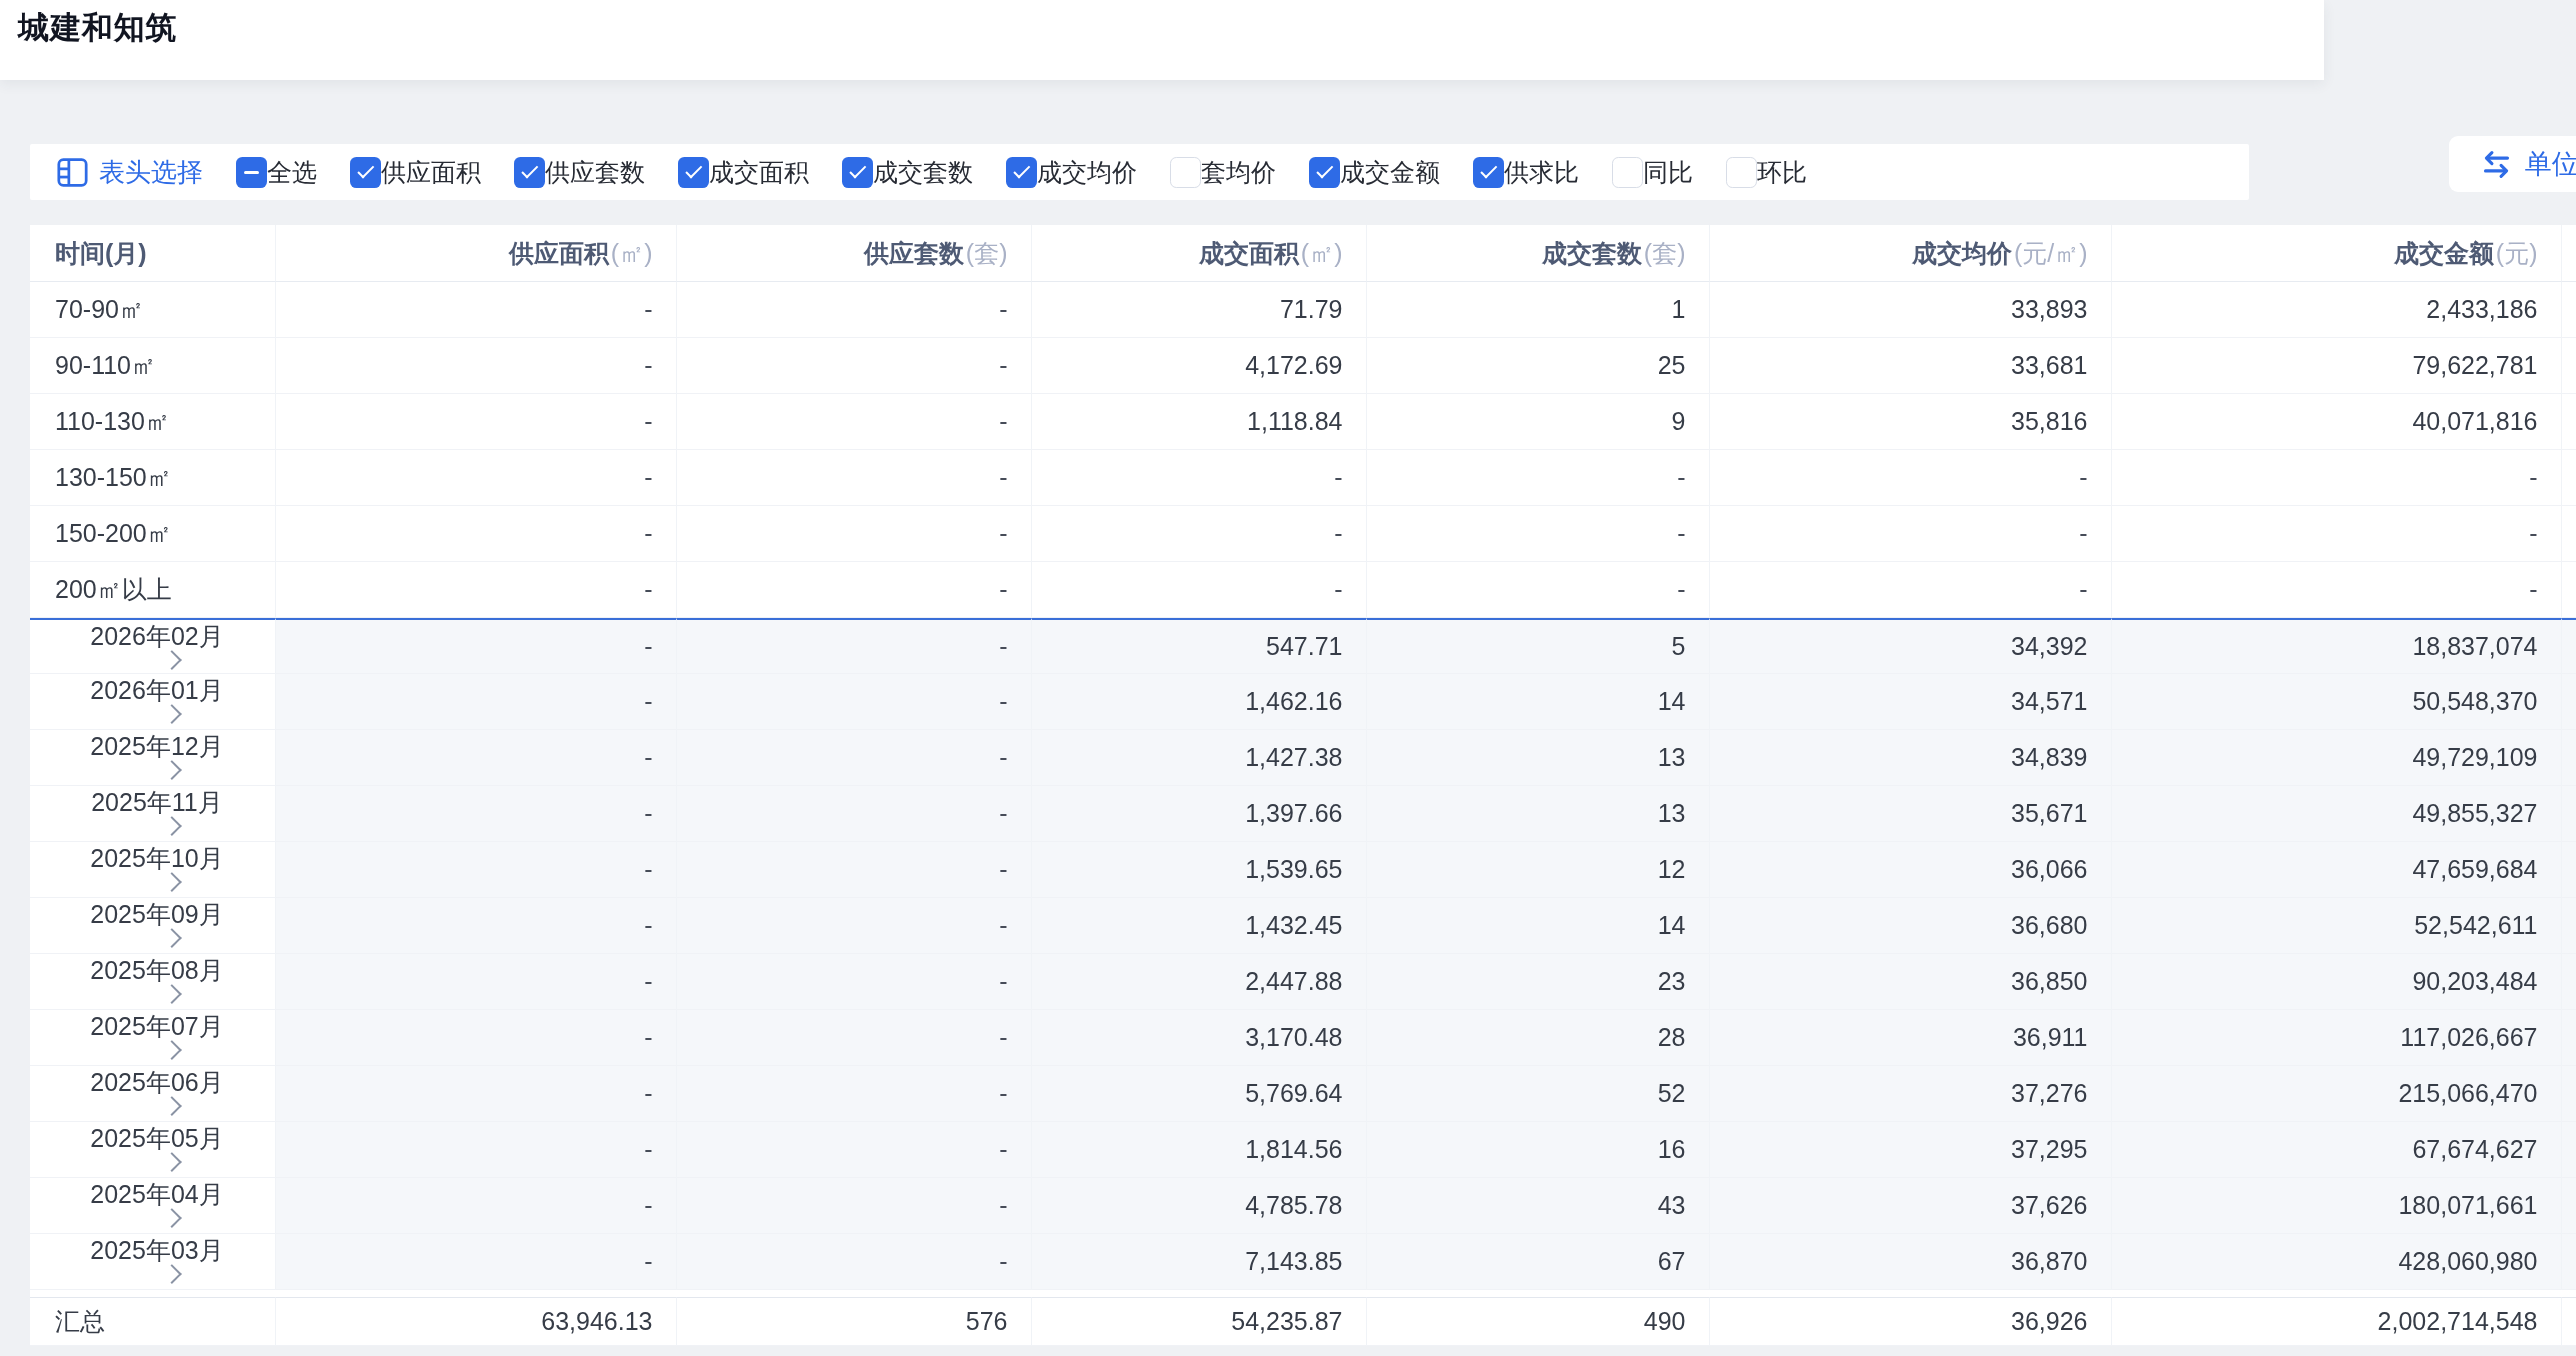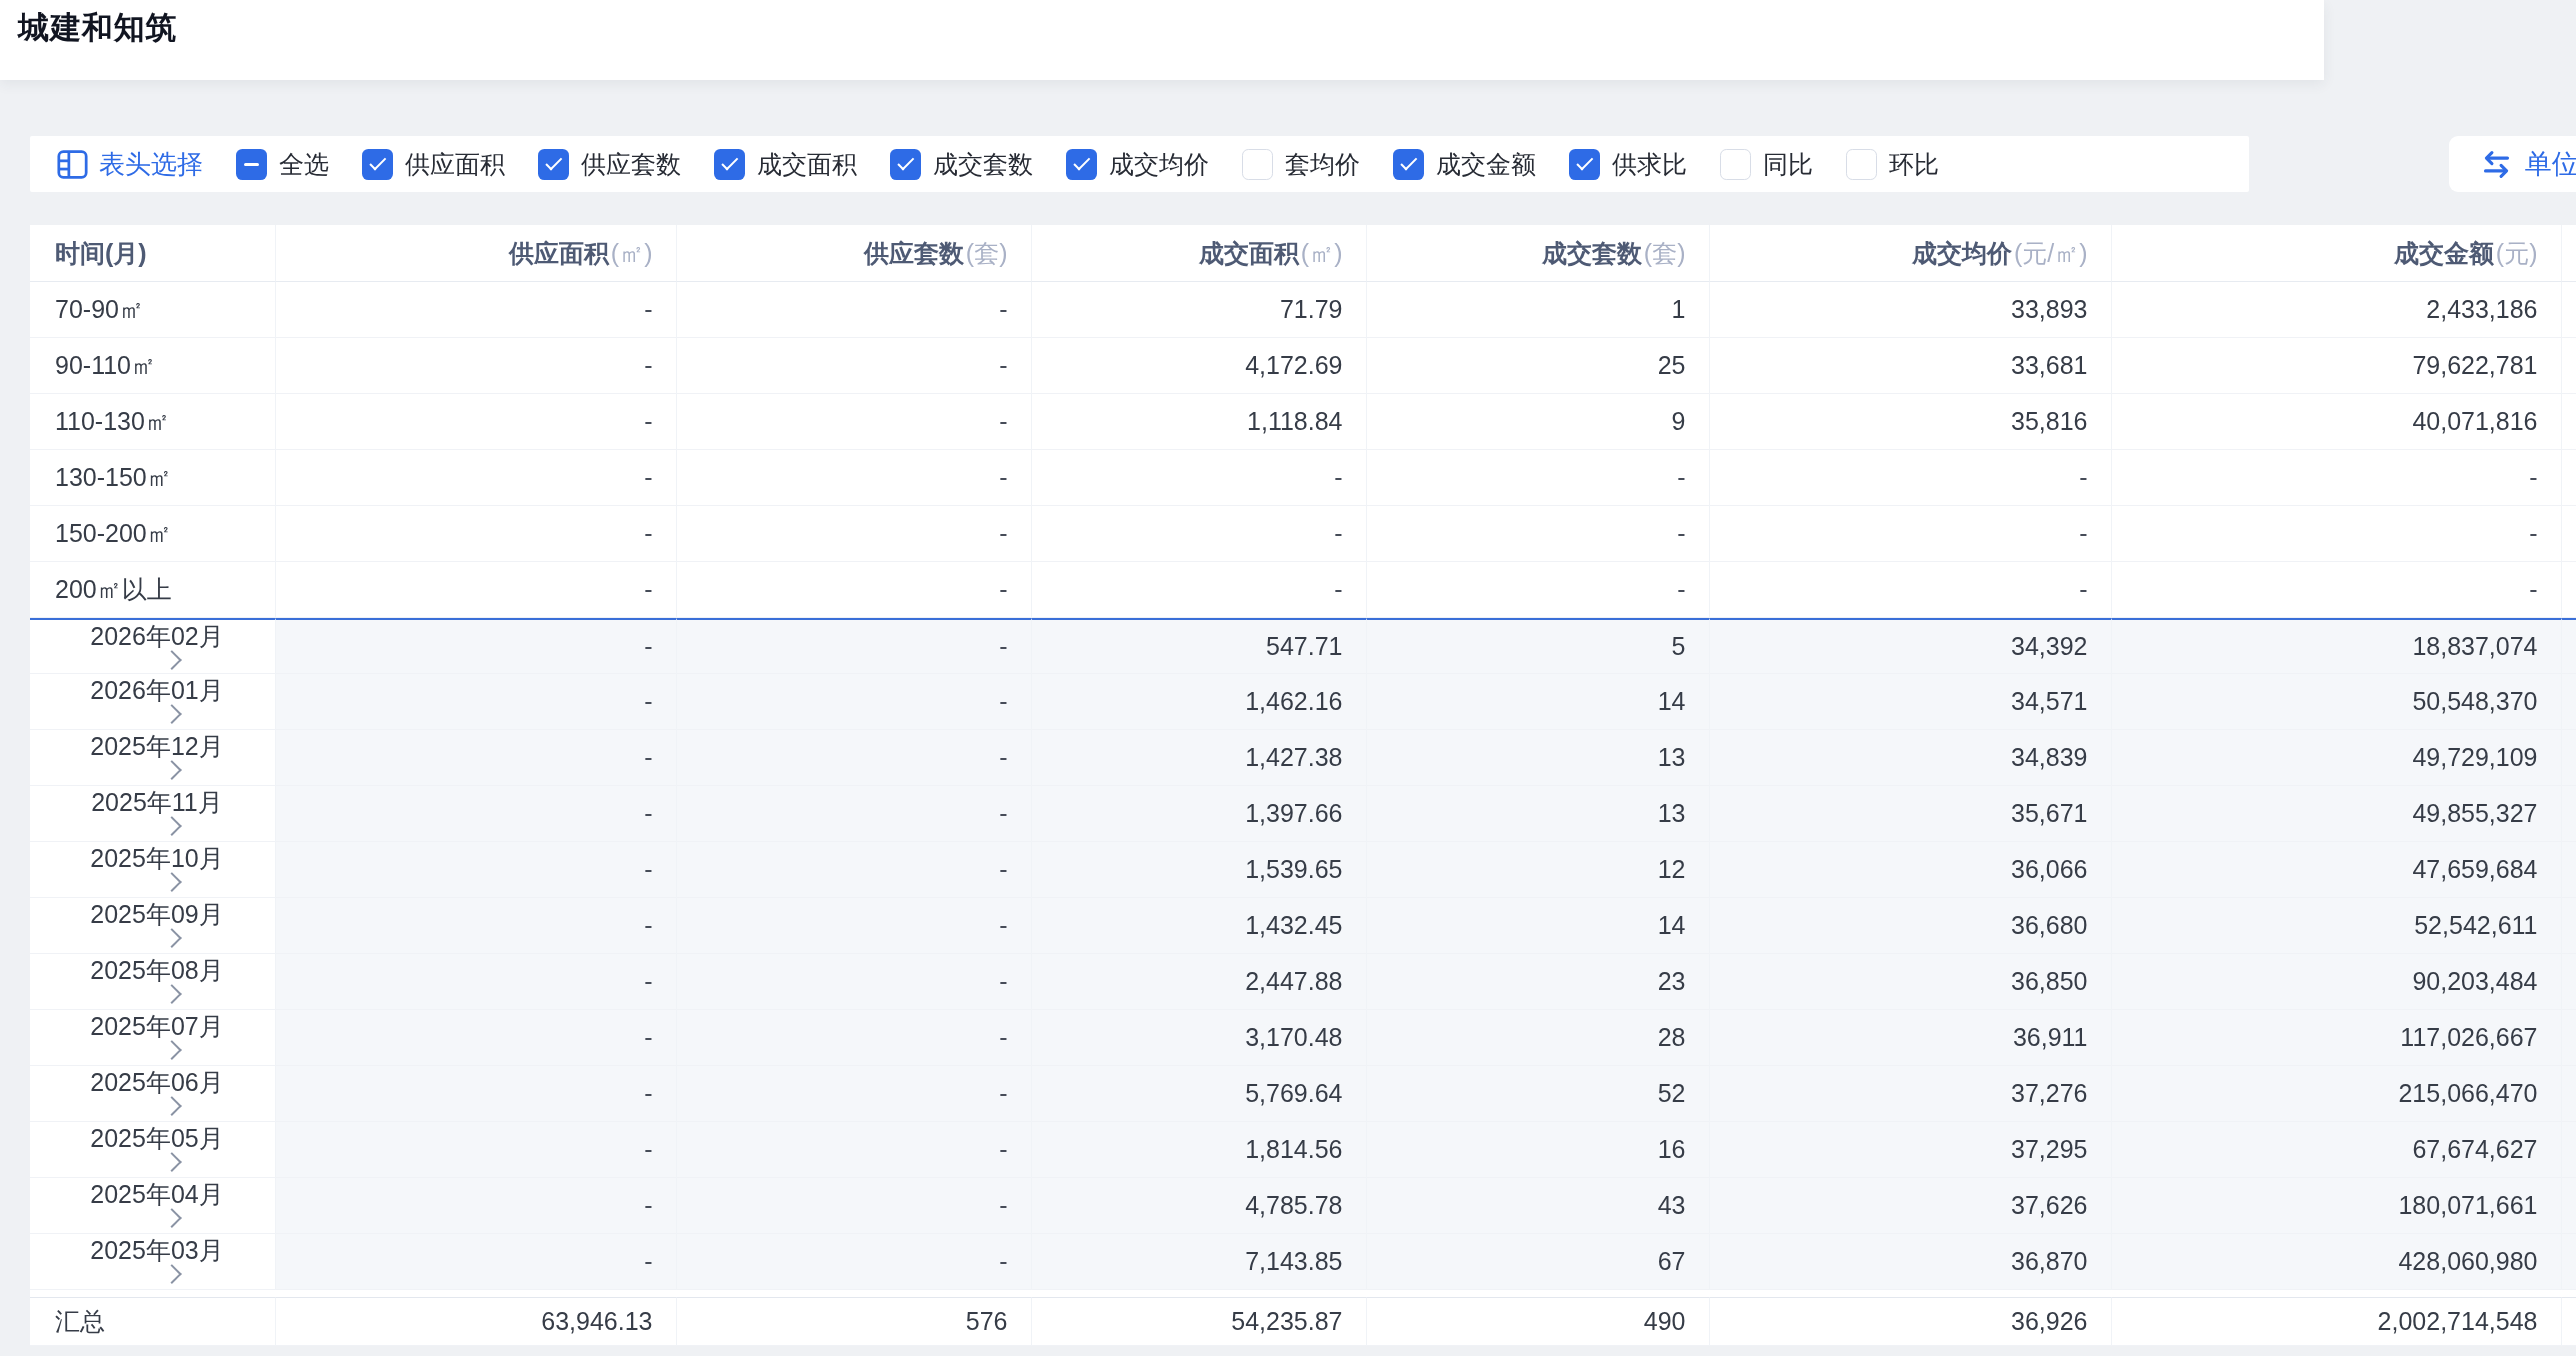--- a/index.html
+++ b/index.html
@@ -14,27 +14,27 @@
     position:absolute;left:0;top:0;width:2324px;height:80px;background:#ffffff;
     box-shadow:0 5.4px 12.7px rgba(40,50,70,.07);
     z-index:5;
   }
   .page-title{
     position:absolute;left:18px;top:7.2px;
     font-size:31px;font-weight:700;color:#111521;letter-spacing:0.9px;
   }
   
   .toolbar-card{
-    position:absolute;left:30px;top:136px;width:2219px;height:56px;
+    position:absolute;left:30px;top:144px;width:2219px;height:56px;
     background:#ffffff;border-radius:2px;
     display:flex;align-items:center;gap:33px;padding:0 27px;box-sizing:border-box;
   }
   .tool-btn{display:flex;align-items:center;gap:11px;cursor:pointer;flex:none;}
   .tool-btn .lbl{font-size:26px;font-weight:500;color:#2e6be6;}
-  .cb-item{display:flex;align-items:center;gap:12px;cursor:pointer;flex:none;}
+  .cb-item{display:flex;align-items:center;gap:0;cursor:pointer;flex:none;}
   .cb-item .lbl{font-size:25px;color:#272b34;}
   .cb{width:31px;height:31px;border-radius:6.3px;box-sizing:border-box;flex:none;
       display:flex;align-items:center;justify-content:center;}
   .cb.checked{background:#2e6be6;}
   .cb.checked::after{content:"";width:13.6px;height:6.3px;border-left:2.7px solid #fff;
       border-bottom:2.7px solid #fff;transform:rotate(-45deg);margin-bottom:4.5px;}
   .cb.indeterminate{background:#2e6be6;}
   .cb.indeterminate::after{content:"";width:14.5px;border-bottom:3.6px solid #fff;border-radius:1.8px;}
   .cb.unchecked{background:#fff;border:1.8px solid #d8dde7;}
   .unit-card{

